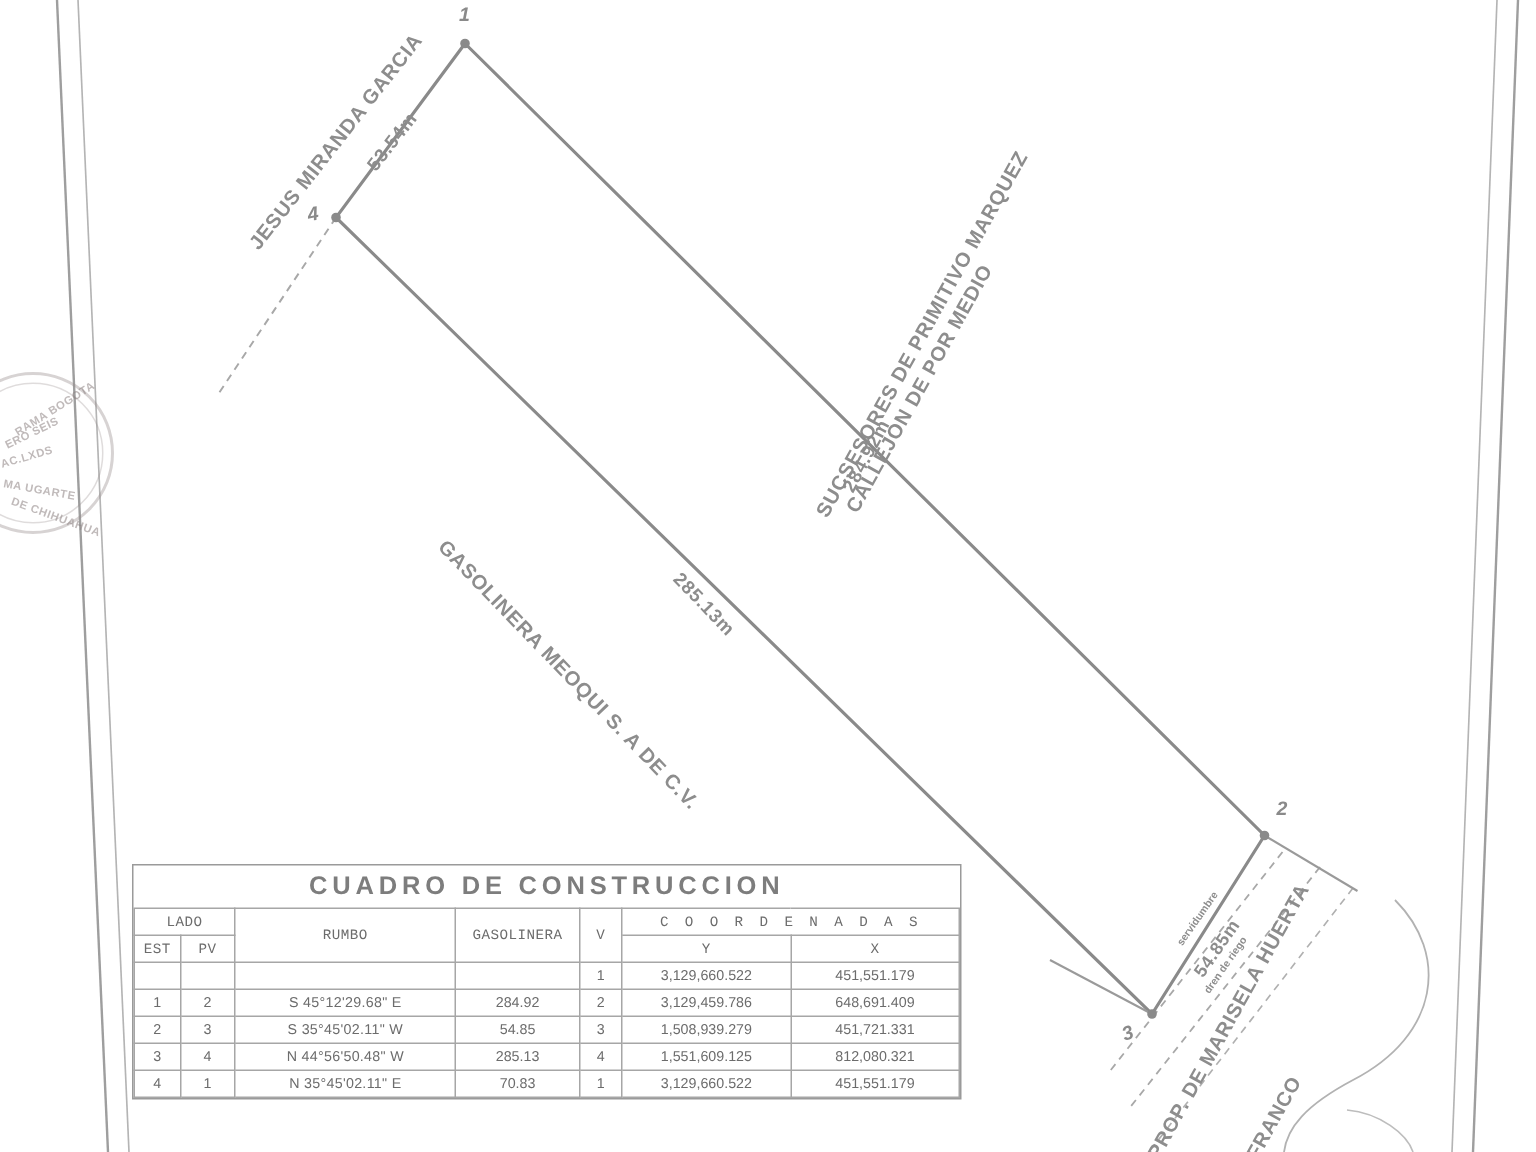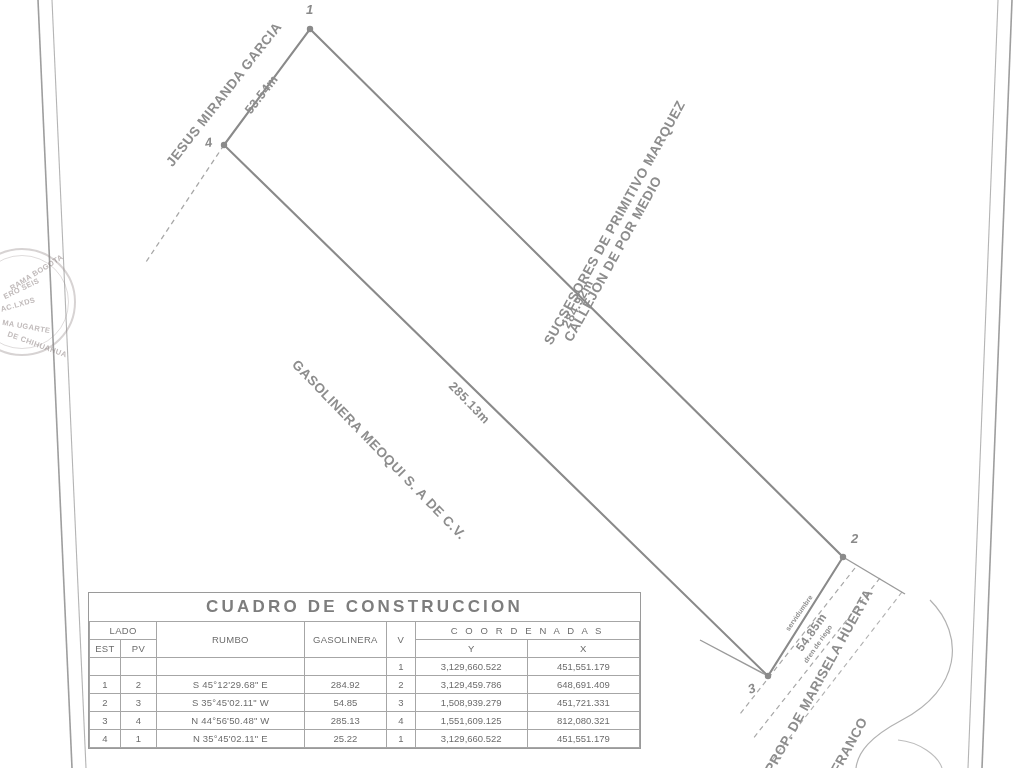--- a/index.html
+++ b/index.html
@@ -64,21 +64,21 @@
     font-size:7.5px;font-weight:bold;letter-spacing:.4px;pointer-events:none;
   }
   .st1{left:6px;top:268px;transform:rotate(-32deg);}
   .st2{left:2px;top:284px;transform:rotate(-26deg);}
   .st3{left:0px;top:300px;transform:rotate(-16deg);}
   .st4{left:2px;top:322px;transform:rotate(10deg);}
   .st5{left:6px;top:340px;transform:rotate(20deg);}
 
   
   #cuadro{
-    position:absolute;left:88px;top:592px;width:551px;
+    position:absolute;left:88px;top:576px;width:551px;
     border:1.4px solid #9a9a9a;
     background:rgba(255,255,255,.92);
   }
   #cuadro table{border-collapse:collapse;width:100%;}
   #cuadro td,#cuadro th{
     border:1px solid #a6a6a6;
     color:#6c6c6c;
     font-size:9.5px;
     text-align:center;
     padding:0;
@@ -87,21 +87,21 @@
     white-space:nowrap;
   }
   .tbl-title{
     font-size:17px !important;
     font-weight:bold !important;
     letter-spacing:3.2px;
     height:28px !important;
     color:#7d7d7d !important;
     border-left:none !important;border-right:none !important;border-top:none !important;
   }
-  .hdr{font-size:9px;font-weight:normal;letter-spacing:.3px;}
+  .hdr{font-size:9px;font-weight:normal;letter-spacing:.3px;font-family:Liberation Mono, monospace;}
   .hdr-coord{letter-spacing:2.6px;font-size:9.5px;}
   .c-est{width:30px;}
   .c-pv{width:36px;margin-top:32px;}
   .c-rumbo{width:148px;}
   .c-dist{width:82px;}
   .c-v{width:28px;}
   .c-y{width:112px;}
   .c-x{width:112px;}
   .rumbo-cell{letter-spacing:.2px;font-size:9.5px;}
   .blankrow td{height:17px;}
@@ -219,21 +219,21 @@
             <td class="c-rumbo rumbo-cell">N  44°56'50.48"  W</td>
             <td class="c-dist">285.13</td>
             <td class="c-v">4</td>
             <td class="c-y">1,551,609.125</td>
             <td class="c-x">812,080.321</td>
           </tr>
           <tr>
             <td class="c-est">4</td>
             <td class="c-pv">1</td>
             <td class="c-rumbo rumbo-cell">N  35°45'02.11"  E</td>
-            <td class="c-dist">25.22</td>
+            <td class="c-dist">70.83</td>
             <td class="c-v">1</td>
             <td class="c-y">3,129,660.522</td>
             <td class="c-x">451,551.179</td>
           </tr>
         </tbody>
     </table>
   </div>
 
 </div>
 

